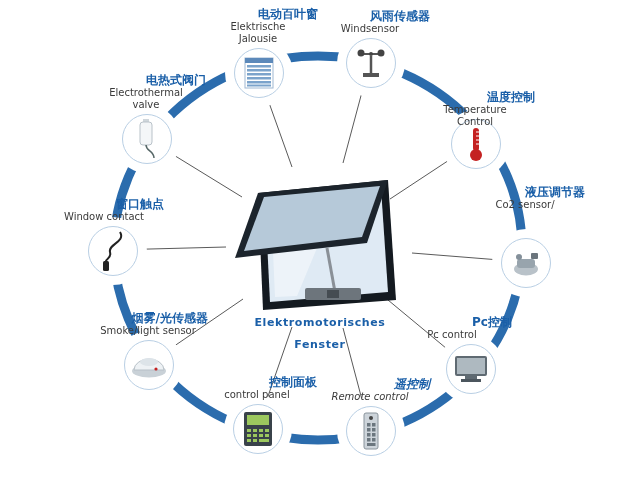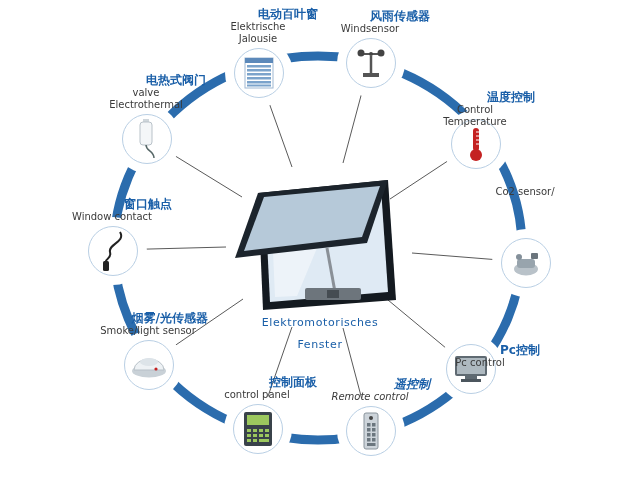--- a/index.html
+++ b/index.html
@@ -1,21 +1,21 @@
 <!DOCTYPE html>
 <html><head>
 <meta charset="utf-8">
 <style>
   html,body{margin:0;padding:0;background:#fff;}
   body{font-family:"DejaVu Sans","Liberation Sans",sans-serif;}
   .stage{position:relative;width:639px;height:478px;background:#fff;overflow:hidden;}
   .ring-layer{position:absolute;left:0;top:0;z-index:0;pointer-events:none;}
   .center-window{position:absolute;left:227px;top:170px;z-index:1;}
   .center-text{position:absolute;left:220px;top:312px;width:200px;text-align:center;z-index:3;
-    color:#1a5fa8;font-weight:normal;font-size:11px;letter-spacing:0.6px;line-height:22px;}
+    color:#1a5fa8;font-weight:bold;font-size:11px;letter-spacing:0.6px;line-height:22px;}
   .center-text span{display:block;}
   .node-circle{position:absolute;width:48px;height:48px;border-radius:50%;background:#fff;
     border:1px solid #b9cfe4;box-shadow:0 0 0 9px #fff;display:flex;align-items:center;
     justify-content:center;z-index:2;}
   .node-label{position:absolute;width:120px;text-align:center;z-index:3;}
   .zh{display:block;font-weight:bold;font-size:12px;color:#1a5fa8;line-height:13px;text-align:right;}
   .en{display:block;font-size:10px;color:#3a3a3a;line-height:12px;}
 </style>
 </head>
 <body>
@@ -84,49 +84,50 @@
       <rect x="7" y="27" width="16" height="4" fill="#555"></rect>
       <line x1="5" y1="8" x2="25" y2="8" stroke="#555" stroke-width="2"></line>
       <circle cx="5" cy="7" r="3.5" fill="#444"></circle>
       <circle cx="25" cy="7" r="3.5" fill="#444"></circle>
       <circle cx="15" cy="8" r="2" fill="#444"></circle>
     </svg>
   </div>
 
   <div class="node-label" style="left:415px;top:79px;margin-top:12px;">
     <span class="zh">温度控制</span>
+    <span class="en">Temperature</span>
     <span class="en">Control</span>
-    <span class="en">Temperature</span>
   </div>
   <div class="node-circle" style="left:451px;top:119px;">
     <svg width="20" height="36">
       <rect x="7" y="2" width="6" height="23" rx="3" fill="#c42222"></rect>
       <circle cx="10" cy="29" r="6" fill="#c42222"></circle>
       <g stroke="#fff" stroke-width="1">
         <line x1="10" y1="6" x2="14" y2="6"></line>
           <line x1="10" y1="10" x2="14" y2="10"></line>
         <line x1="10" y1="14" x2="14" y2="14"></line>
           <line x1="10" y1="18" x2="14" y2="18"></line>
       </g>
     </svg>
   </div>
 
   <div class="node-label" style="left:465px;top:186px;">
+    <span class="zh">液压调节器</span>
     <span class="en">Co2 sensor/</span>
   </div>
   <div class="node-circle" style="left:501px;top:238px;">
     <svg width="34" height="30">
       <ellipse cx="17" cy="21" rx="12" ry="6.5" fill="#b9c2c9"></ellipse>
       <rect x="8" y="11" width="18" height="9" rx="3" fill="#98a4ad"></rect>
       <rect x="22" y="5" width="7" height="6" rx="1" fill="#6b757d"></rect>
       <circle cx="10" cy="9" r="3" fill="#84909a"></circle>
     </svg>
   </div>
 
-  <div class="node-label" style="left:420px;top:316px;margin-top:28px;">
+  <div class="node-label" style="left:392px;top:316px;">
     <span class="zh">Pc控制</span>
     <span class="en">Pc control</span>
   </div>
   <div class="node-circle" style="left:446px;top:344px;">
     <svg width="36" height="30">
       <rect x="2" y="2" width="32" height="20" rx="2" fill="#5f6a72"></rect>
       <rect x="4" y="4" width="28" height="16" fill="#aeb9c0"></rect>
       <rect x="12" y="22" width="12" height="3" fill="#5f6a72"></rect>
       <rect x="8" y="25" width="20" height="3" fill="#4c565e"></rect>
     </svg>
@@ -184,35 +185,35 @@
   </div>
   <div class="node-circle" style="left:124px;top:340px;">
     <svg width="38" height="28">
       <ellipse cx="19" cy="20" rx="17" ry="6.5" fill="#c9d1d7"></ellipse>
       <path d="M4 19 A 15 11 0 0 1 34 19 Z" fill="#eef2f5" stroke="#b7c0c7"></path>
       <ellipse cx="19" cy="11" rx="9" ry="4" fill="#dde4e9"></ellipse>
       <circle cx="26" cy="18" r="1.6" fill="#c42222"></circle>
     </svg>
   </div>
 
-  <div class="node-label" style="left:52px;top:198px;">
+  <div class="node-label" style="left:44px;top:198px;">
     <span class="zh">窗口触点</span>
     <span class="en">Window contact</span>
   </div>
   <div class="node-circle" style="left:88px;top:226px;">
     <svg width="30" height="42">
       <path d="M22 2 C 28 12, 10 14, 12 22 C 14 30, 6 28, 8 33" fill="none" stroke="#222" stroke-width="2"></path>
       <rect x="5" y="31" width="6" height="10" rx="1.5" fill="#222"></rect>
     </svg>
   </div>
 
   <div class="node-label" style="left:86px;top:74px;">
     <span class="zh">电热式阀门</span>
+    <span class="en">Electrothermal</span>
     <span class="en">valve</span>
-    <span class="en">Electrothermal</span>
   </div>
   <div class="node-circle" style="left:122px;top:114px;">
     <svg width="26" height="40">
       <rect x="9" y="0" width="6" height="4" fill="#cfd6db"></rect>
       <rect x="6" y="3" width="12" height="23" rx="3" fill="#f4f6f8" stroke="#b9c2c9"></rect>
       <path d="M12 26 C 12 32, 20 32, 20 39" fill="none" stroke="#566" stroke-width="1.5"></path>
     </svg>
   </div>
 
 </div>

